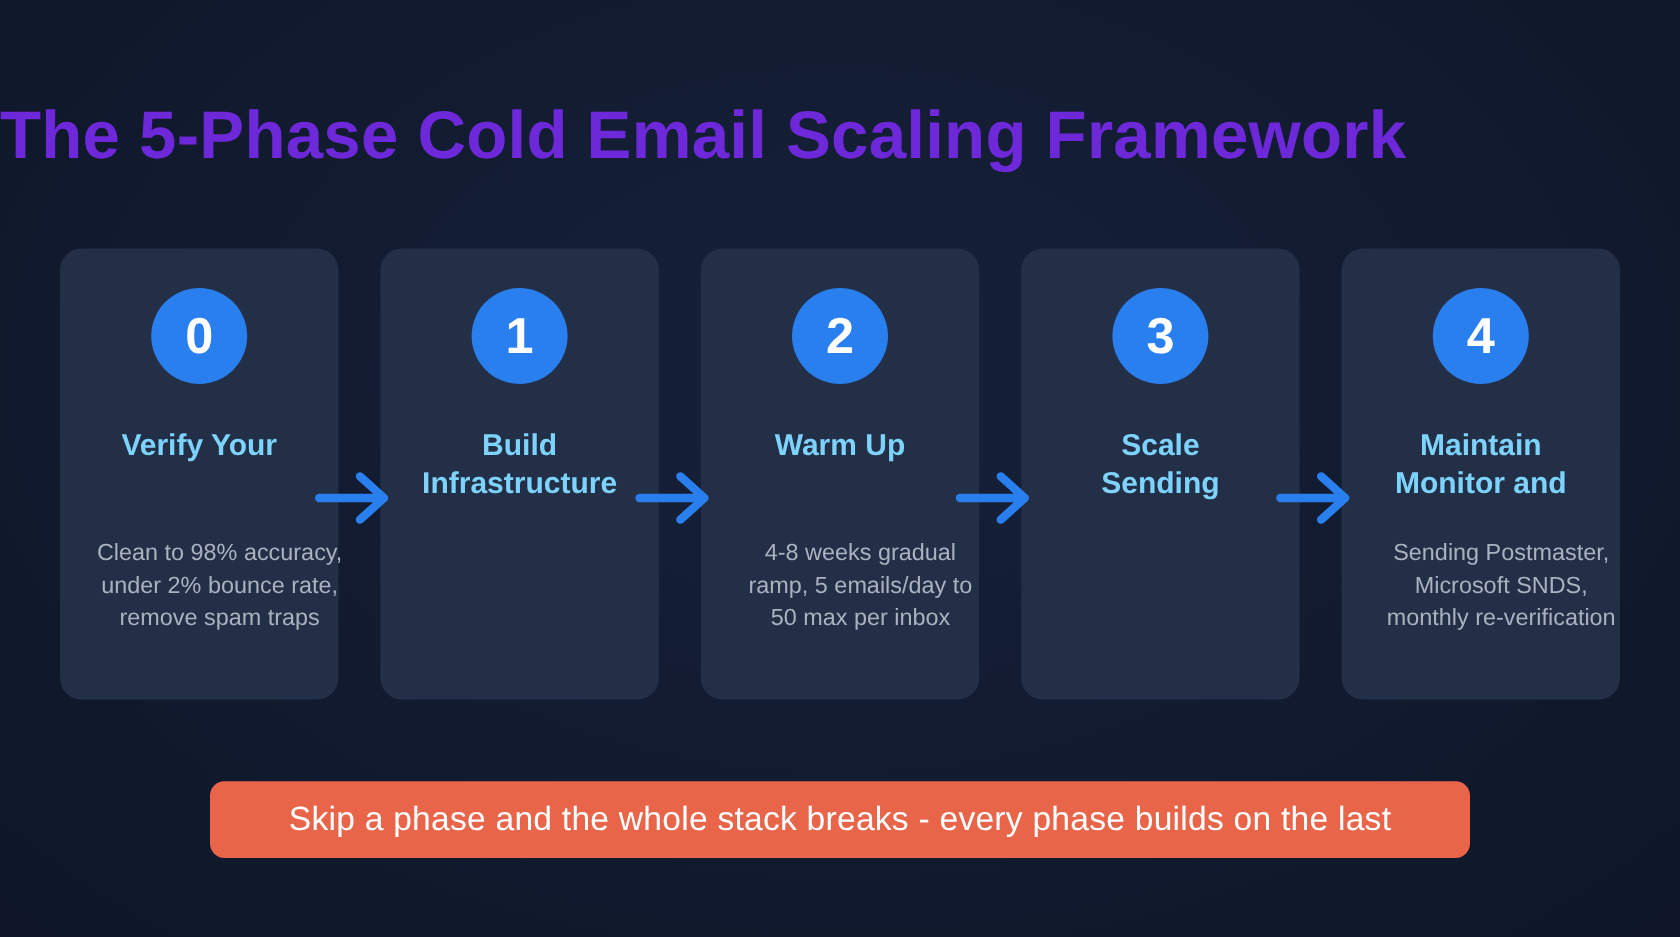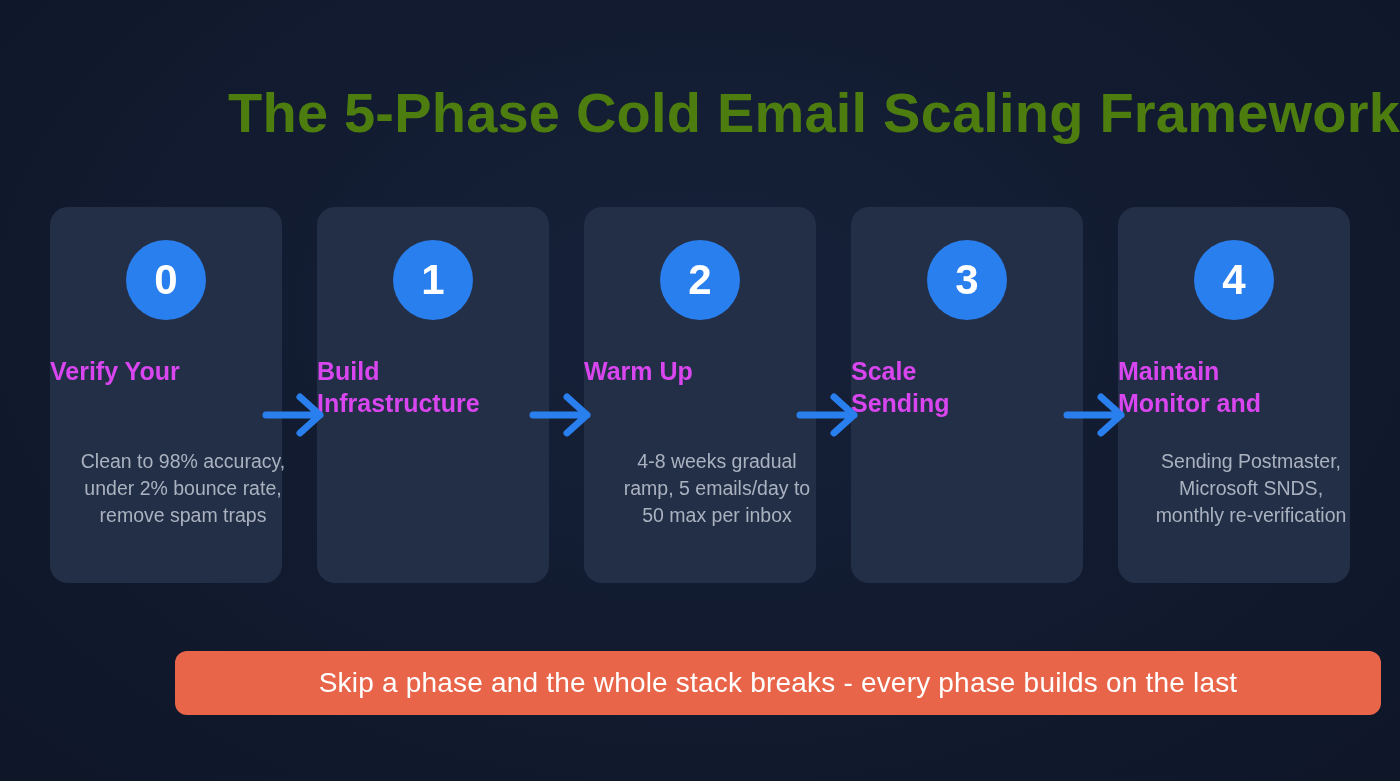--- a/index.html
+++ b/index.html
@@ -4,49 +4,49 @@
 <style>
   html, body { margin: 0; padding: 0; }
   body {
     width: 1400px; height: 781px; overflow: hidden;
     background: radial-gradient(ellipse at 50% 40%, #16213a 0%, #111a2e 60%, #0e1628 100%);
     font-family: "Liberation Sans", "DejaVu Sans", sans-serif;
     position: relative;
   }
   .title {
     position: absolute; left: 0; top: 78px; width: 1400px;
-    text-align: right; color: #4d7c0f;
+    text-align: left; color: #6d28d9;
     font-size: 56px; font-weight: bold; letter-spacing: 0.2px;
     line-height: 70px;
   }
   .card {
     position: absolute; top: 207px; width: 232px; height: 376px;
     background: #232f47; border-radius: 18px;
     box-sizing: border-box;
   }
   .badge {
     position: absolute; left: 76px; top: 33px; width: 80px; height: 80px;
     border-radius: 50%; background: #2a7fef;
     color: #ffffff; font-weight: bold; font-size: 42px;
     display: flex; align-items: center; justify-content: center;
   }
   .phase-title {
     position: absolute; left: 0; top: 148px; width: 232px;
-    text-align: left; color: #d946ef; font-weight: bold;
+    text-align: center; color: #7dd3fc; font-weight: bold;
     font-size: 25px; line-height: 32px;
   }
   .phase-desc {
     position: absolute; left: 27px; top: 241px; width: 212px;
     text-align: center; color: #aab2c0; font-size: 19.5px; line-height: 27px;
   }
   .arrow {
     position: absolute; top: 392px; width: 64px; height: 46px;
   }
   .banner {
-    position: absolute; left: 175px; top: 651px; width: 1206px; height: 64px;
+    position: absolute; left: 175px; top: 651px; width: 1050px; height: 64px;
     background: #e8654a; border-radius: 12px;
     display: flex; align-items: center; justify-content: center;
     color: #ffffff; font-size: 28px; letter-spacing: 0.2px;
   }
 </style>
 </head>
 <body>
 
 <div class="title">The 5-Phase Cold Email Scaling Framework</div>
 

